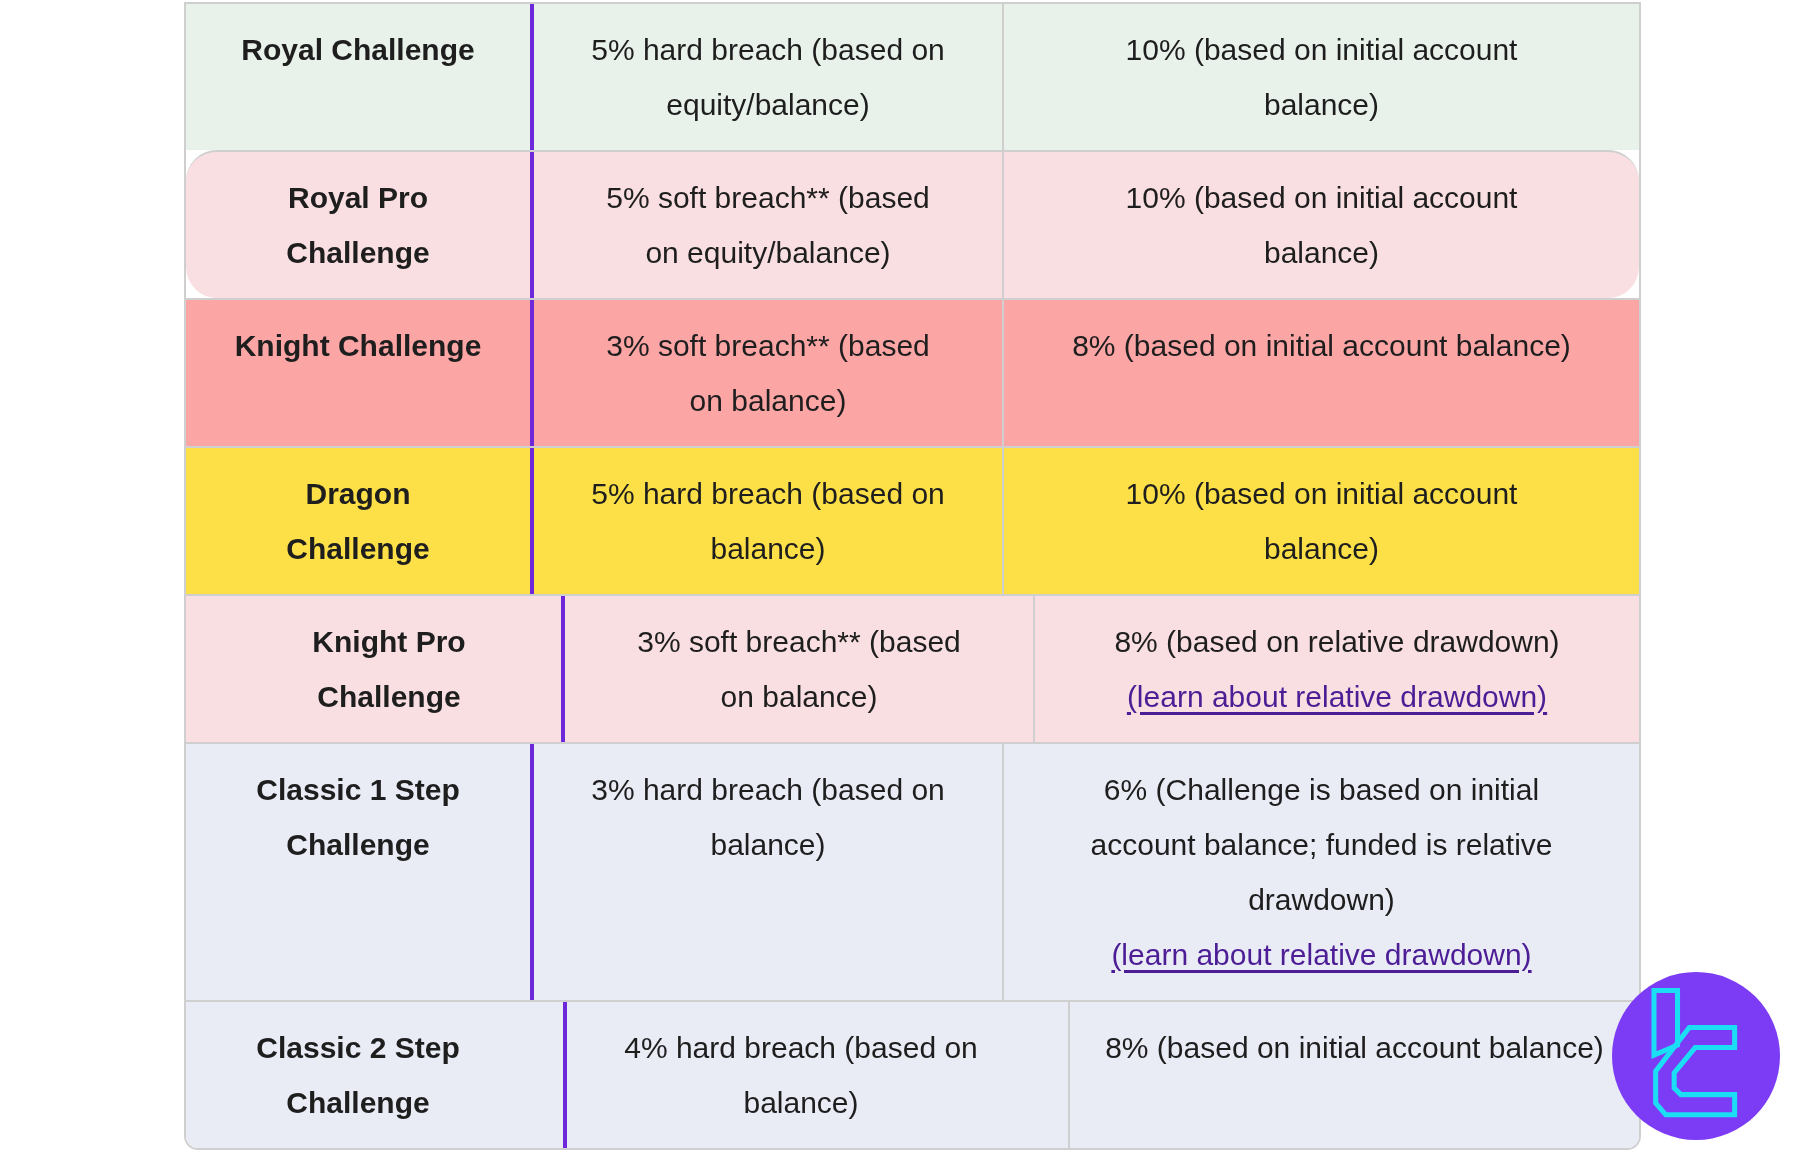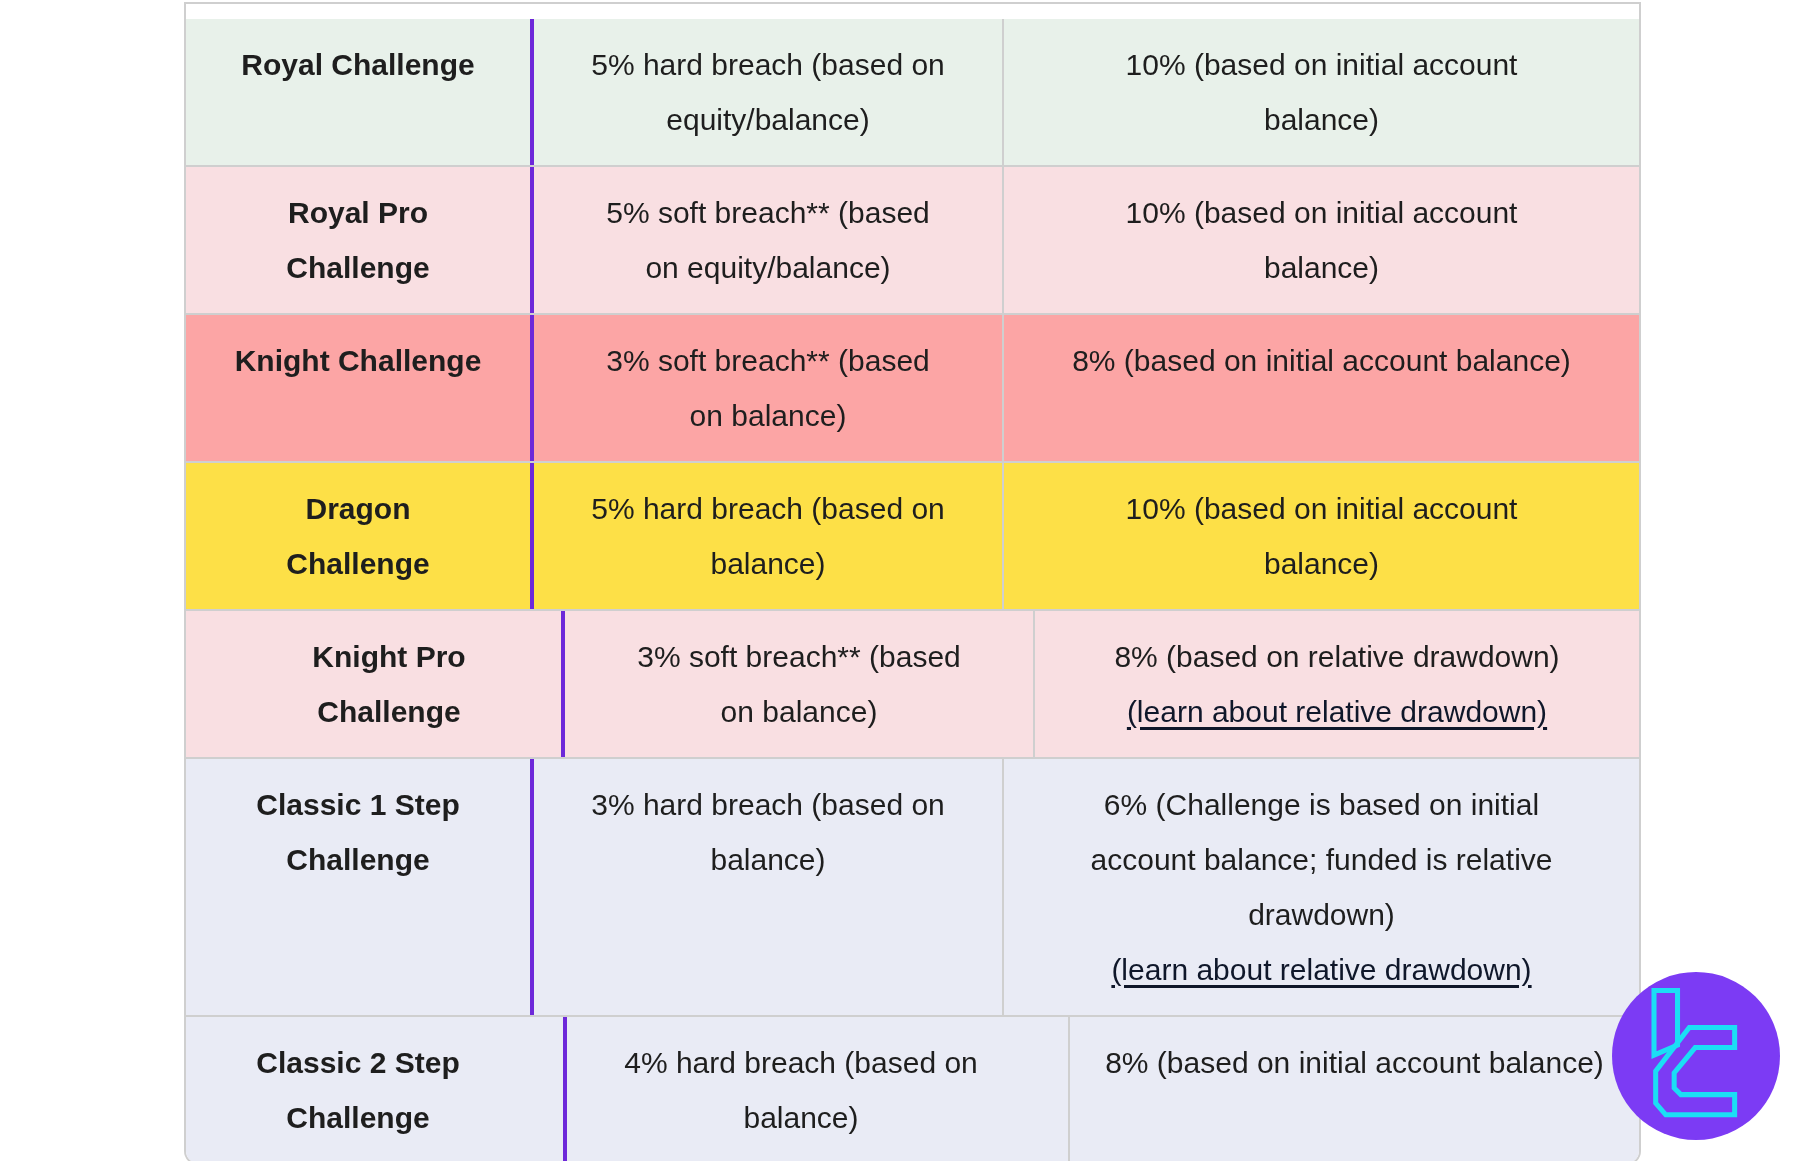--- a/index.html
+++ b/index.html
@@ -25,44 +25,44 @@
     font-size:30px;
     line-height:55px;
     color:#1e1e1e;
     white-space:pre-line;
   }
   .cell.c1{width:344px;font-weight:bold;}
   .cell.c2{width:472px;border-left:4px solid #6d28d9;}
   .cell.c3{flex:1;border-left:2px solid #cfcfcf;}
   a.dd-link{
     display:block;
-    color:#0f172a;
+    color:#4c1d95;
     text-decoration:underline;
     text-underline-offset:5px;
     cursor:pointer;
   }
   .logo{
     position:absolute;left:1612px;top:972px;width:168px;height:168px;
     z-index:5;
   }
   .logo svg{display:block;width:100%;height:100%;}
 </style>
 </head>
 <body>
 
 <div class="tbl">
   <div id="table-body">
-      <div class="row" style="background: rgb(232, 241, 234); margin-top: 15px;">
+      <div class="row" style="background: rgb(232, 241, 234);">
         <div class="cell c1">Royal Challenge</div>
         <div class="cell c2">5% hard breach (based on
 equity/balance)</div>
         <div class="cell c3"><span>10% (based on initial account
 balance)</span></div>
       </div>
-      <div class="row" style="background: rgb(249, 223, 226);">
+      <div class="row" style="background: rgb(249, 223, 226); border-radius: 31px;">
         <div class="cell c1">Royal Pro
 Challenge</div>
         <div class="cell c2">5% soft breach** (based
 on equity/balance)</div>
         <div class="cell c3"><span>10% (based on initial account
 balance)</span></div>
       </div>
       <div class="row" style="background: #fca5a5;">
         <div class="cell c1">Knight Challenge</div>
         <div class="cell c2">3% soft breach** (based

